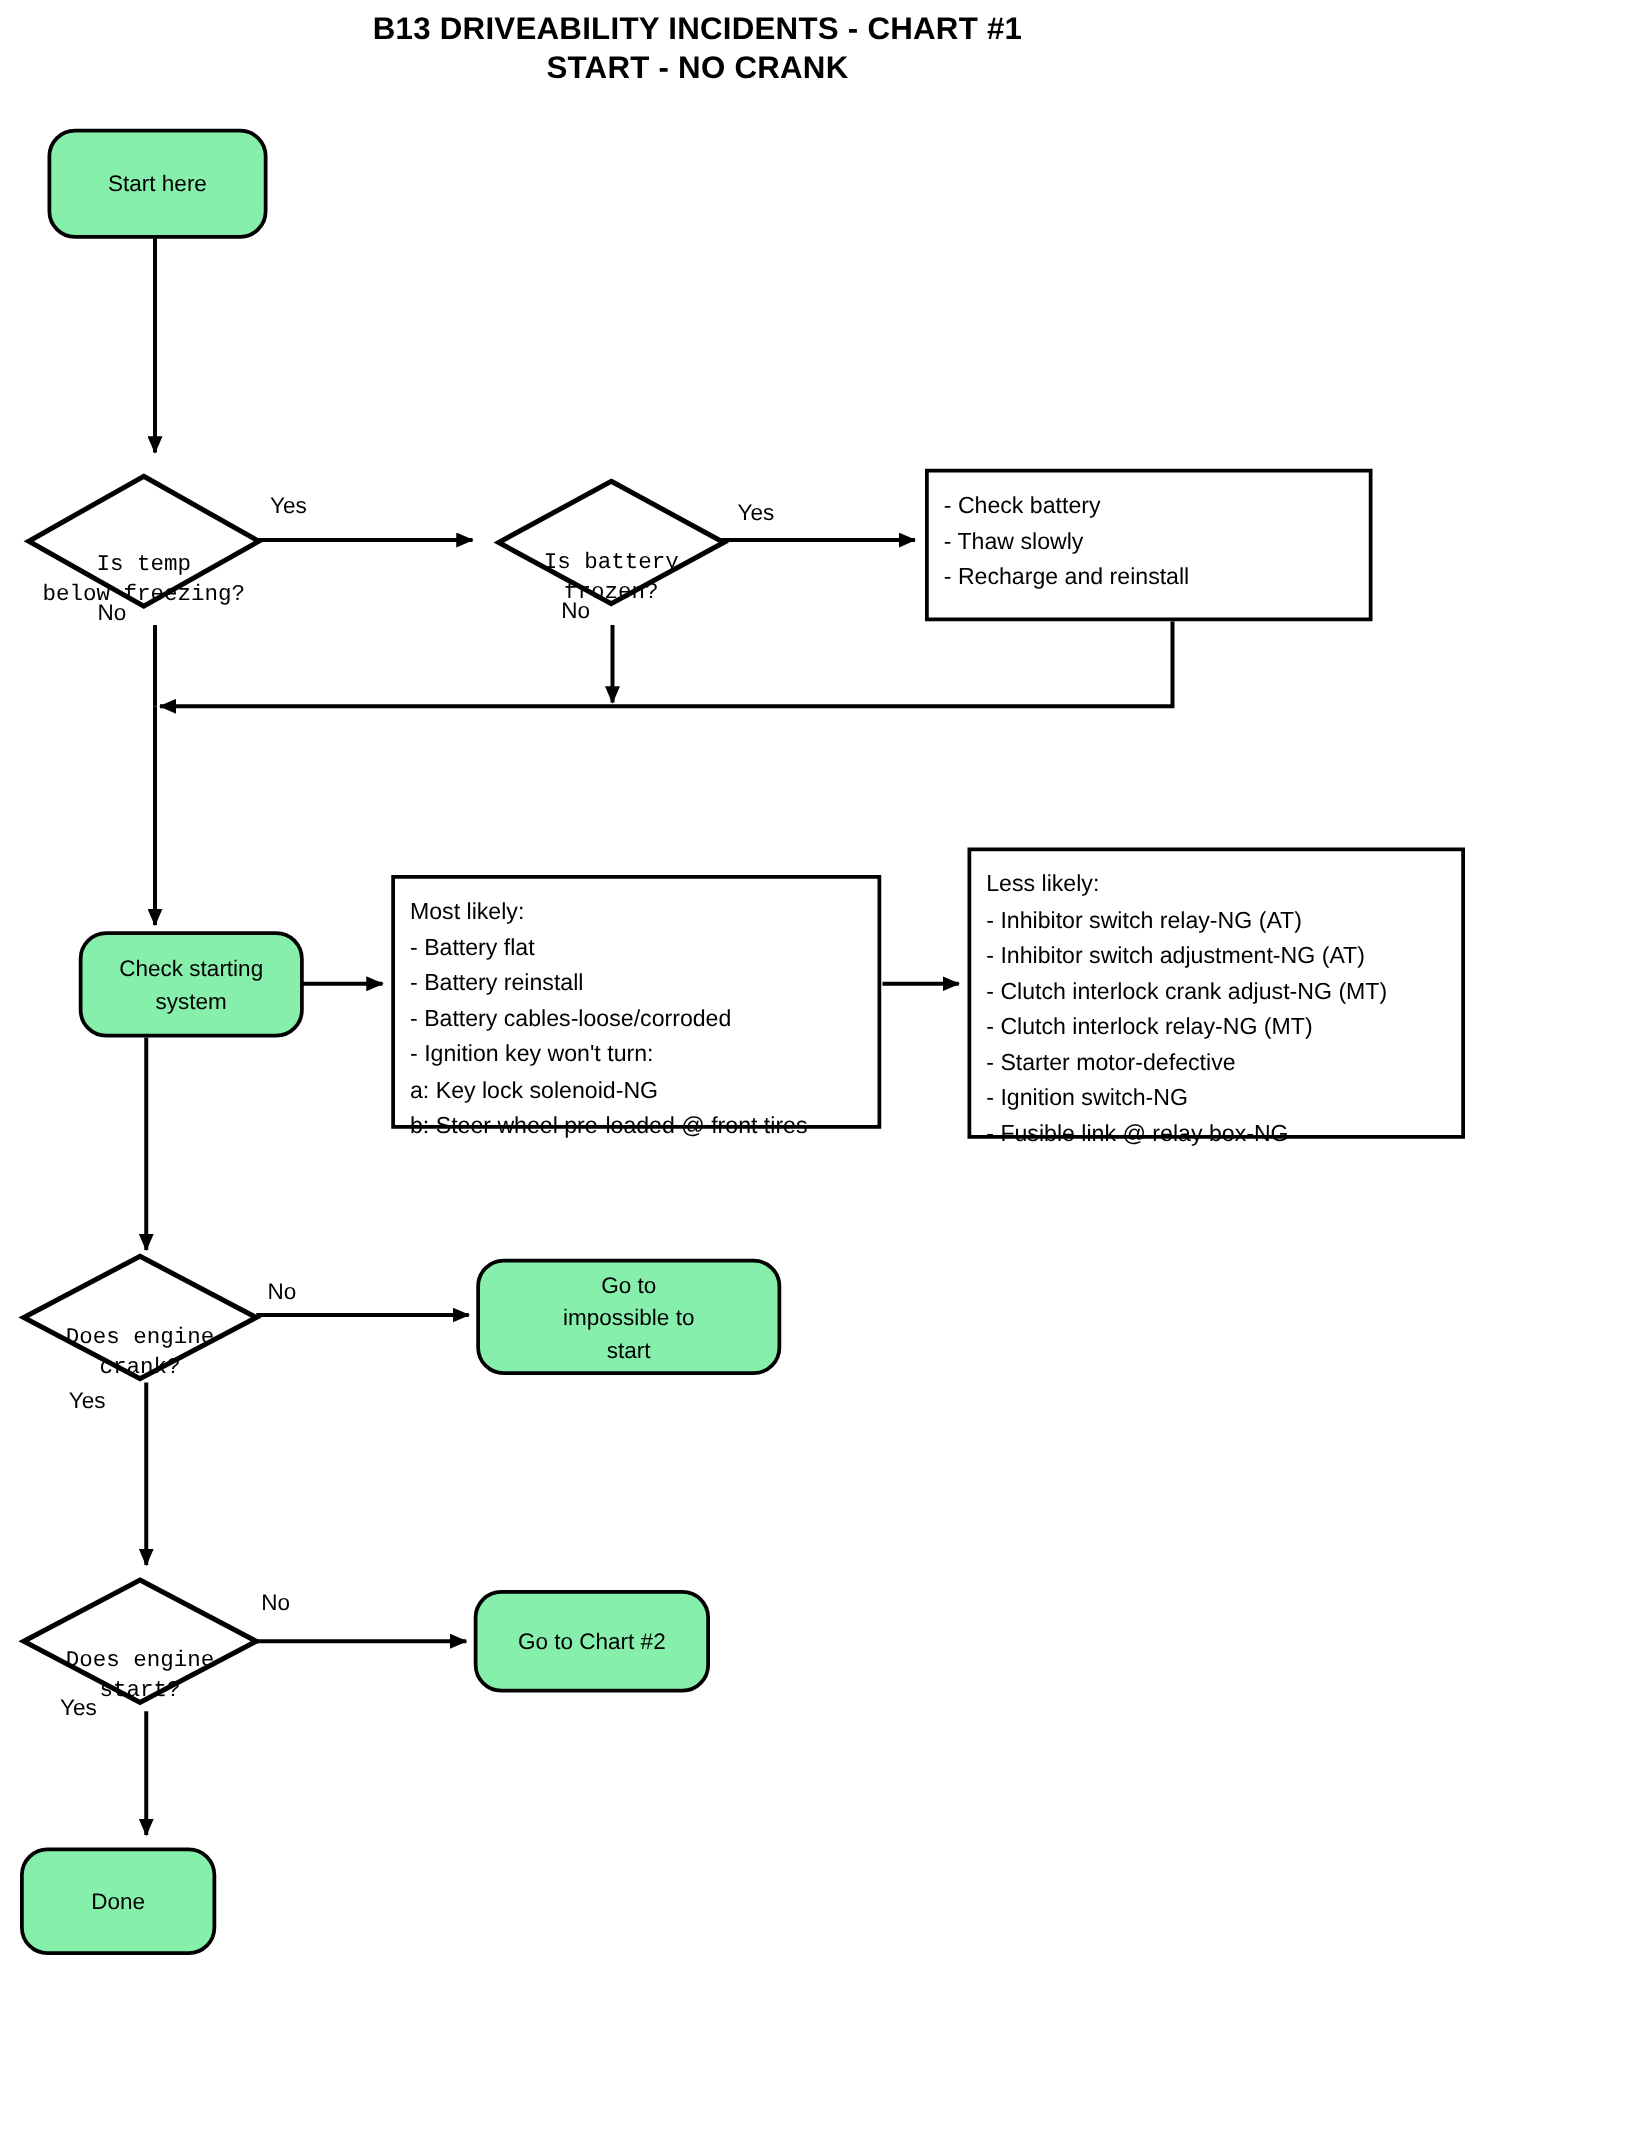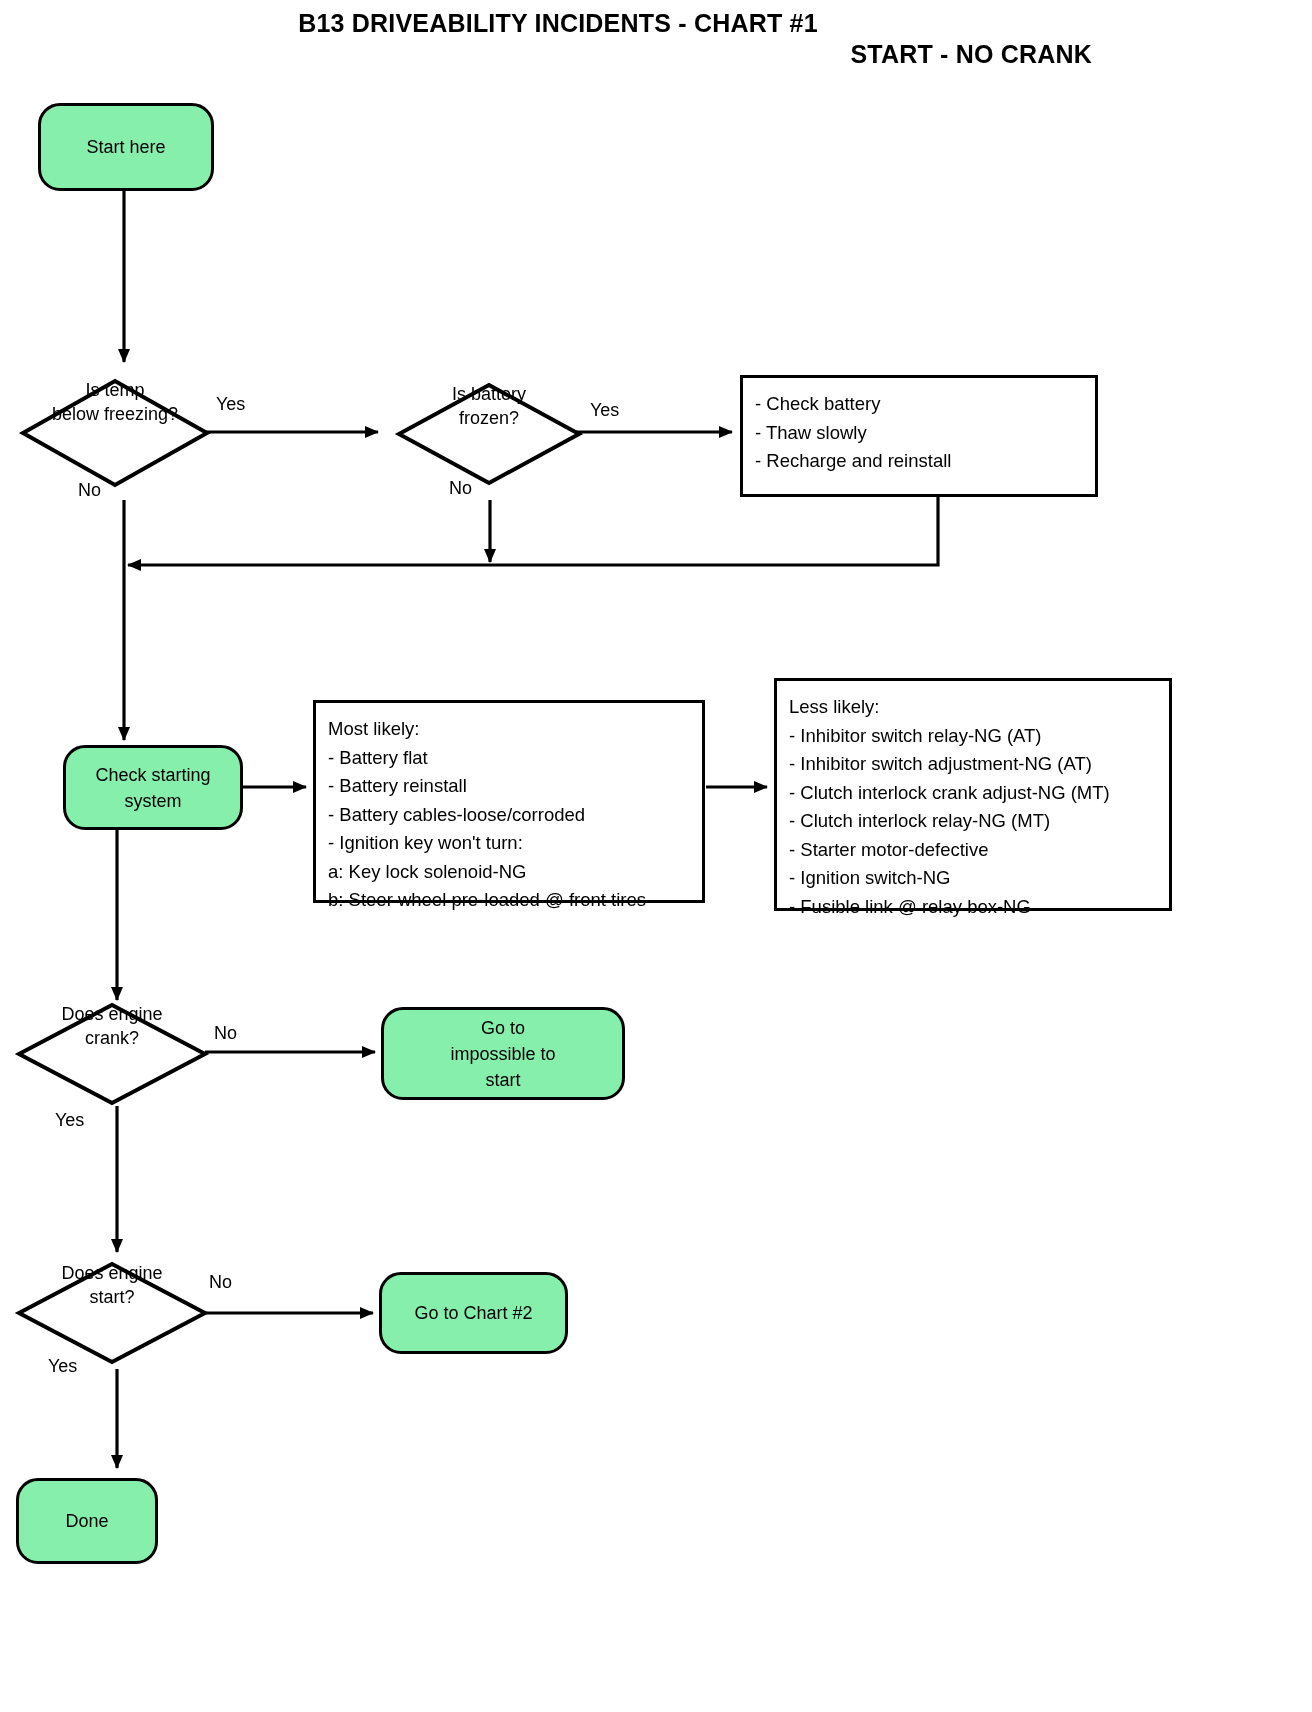--- a/index.html
+++ b/index.html
@@ -26,21 +26,21 @@
     left: 0;
     top: 8px;
     width: 1068px;
     text-align: center;
     font-size: 25px;
     font-weight: bold;
     letter-spacing: 0.2px;
     line-height: 31px;
     margin-left: 24px;
   }
-  .title .l2 { display: block; text-align: right; }
+  .title .l2 { display: block; }
 
   svg.wires {
     position: absolute;
     left: 0; top: 0;
     width: 1312px;
     height: 1712px;
     pointer-events: none;
   }
 
   .node {
@@ -78,25 +78,26 @@
     position: absolute;
     left: 0; top: 0;
     overflow: visible;
   }
   .diamond .dlabel {
     position: absolute;
     left: 0; top: 0;
     width: 100%;
     height: 100%;
     display: flex;
-    align-items: flex-start;
+    align-items: flex-end;
     justify-content: center;
     text-align: center;
     font-size: 18px;
     line-height: 24px;
+    font-family: Liberation Mono, monospace;
   }
 
   .edgelabel {
     position: absolute;
     font-size: 18px;
     line-height: 20px;
     white-space: nowrap;
   }
 </style>
 </head>
@@ -238,21 +239,21 @@
         <span>Does engine</span><br>
         <span>start?</span>
       </span>
     </div>
   </div>
 
   <div class="node term" style="left:379px; top:1272px; width:189px; height:82px;">
     <span>Go to Chart #2</span>
   </div>
 
-  <div class="node term" style="left:16px; top:1478px; width:142px; height:86px;">
+  <div class="node term" style="left:16px; top:1478px; width:157px; height:86px;">
     <span>Done</span>
   </div>
 
   <div class="edgelabel" style="left:216px; top:394px;">Yes</div>
   <div class="edgelabel" style="left:78px; top:480px;">No</div>
   <div class="edgelabel" style="left:590px; top:400px;">Yes</div>
   <div class="edgelabel" style="left:449px; top:478px;">No</div>
   <div class="edgelabel" style="left:214px; top:1023px;">No</div>
   <div class="edgelabel" style="left:55px; top:1110px;">Yes</div>
   <div class="edgelabel" style="left:209px; top:1272px;">No</div>

